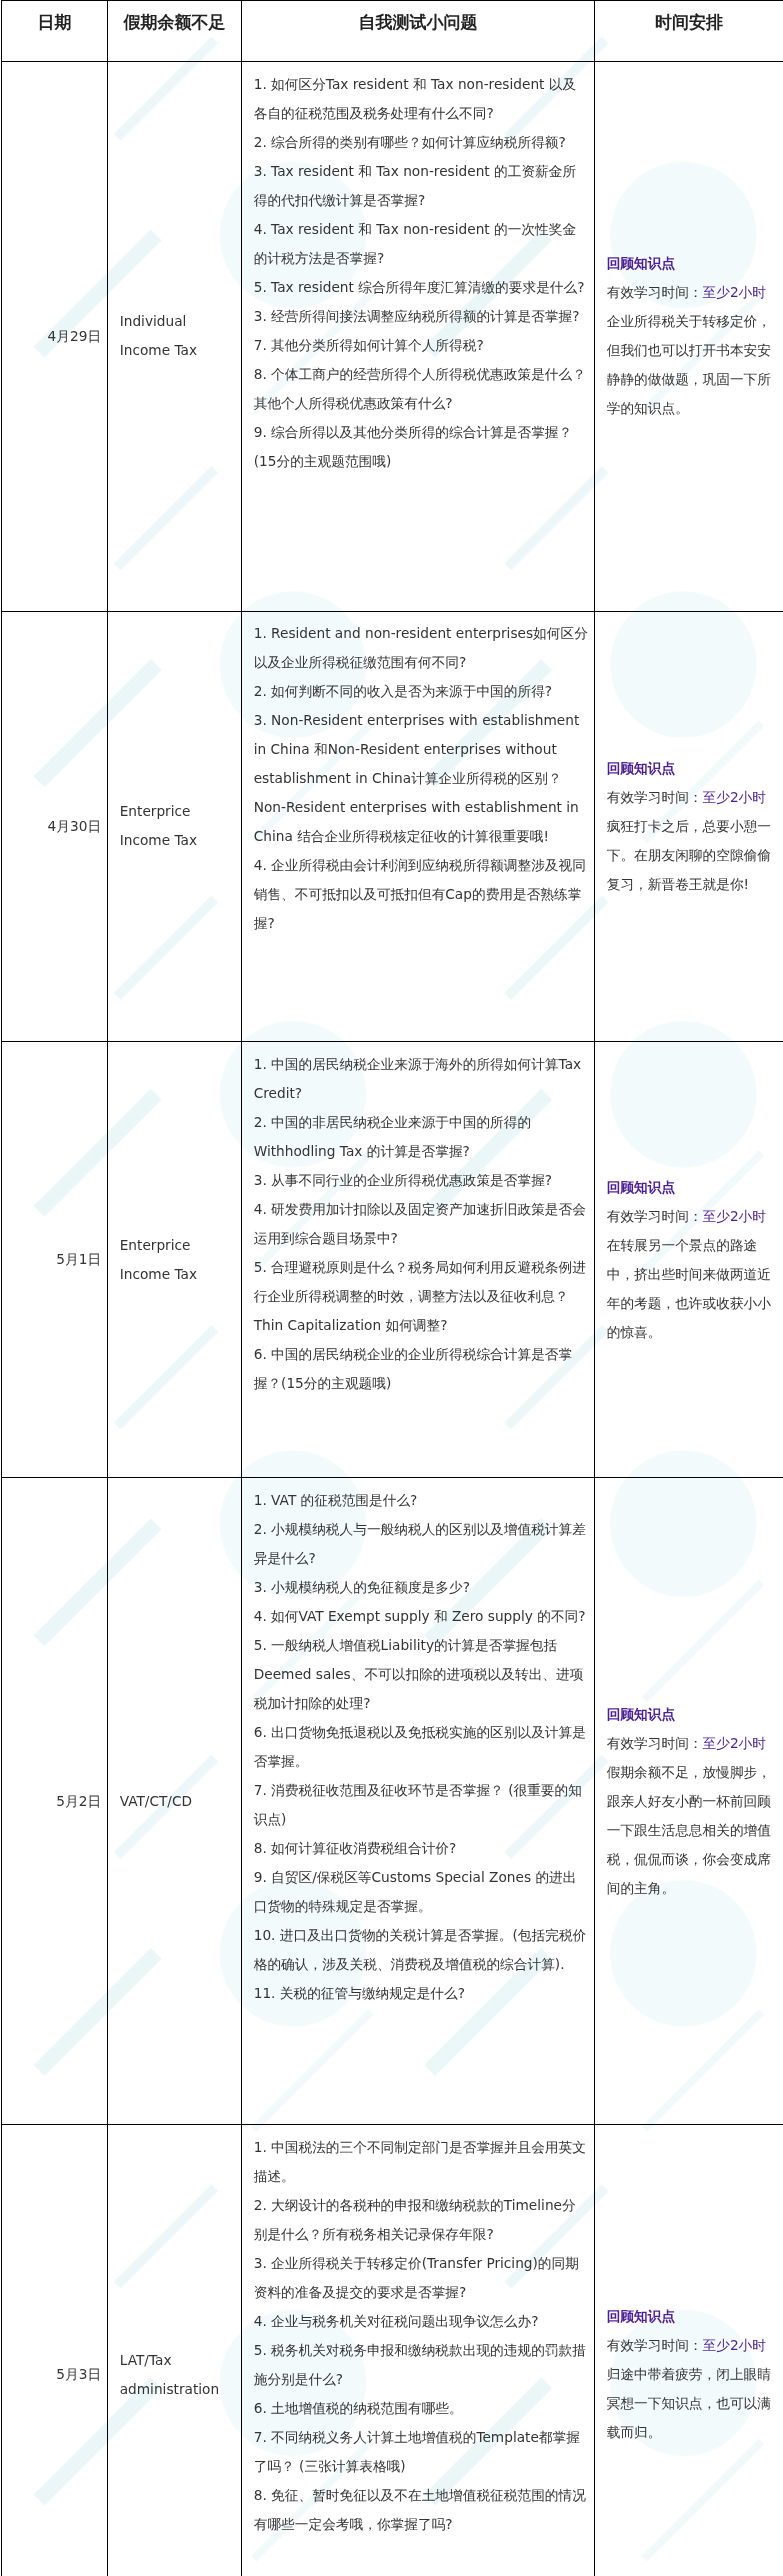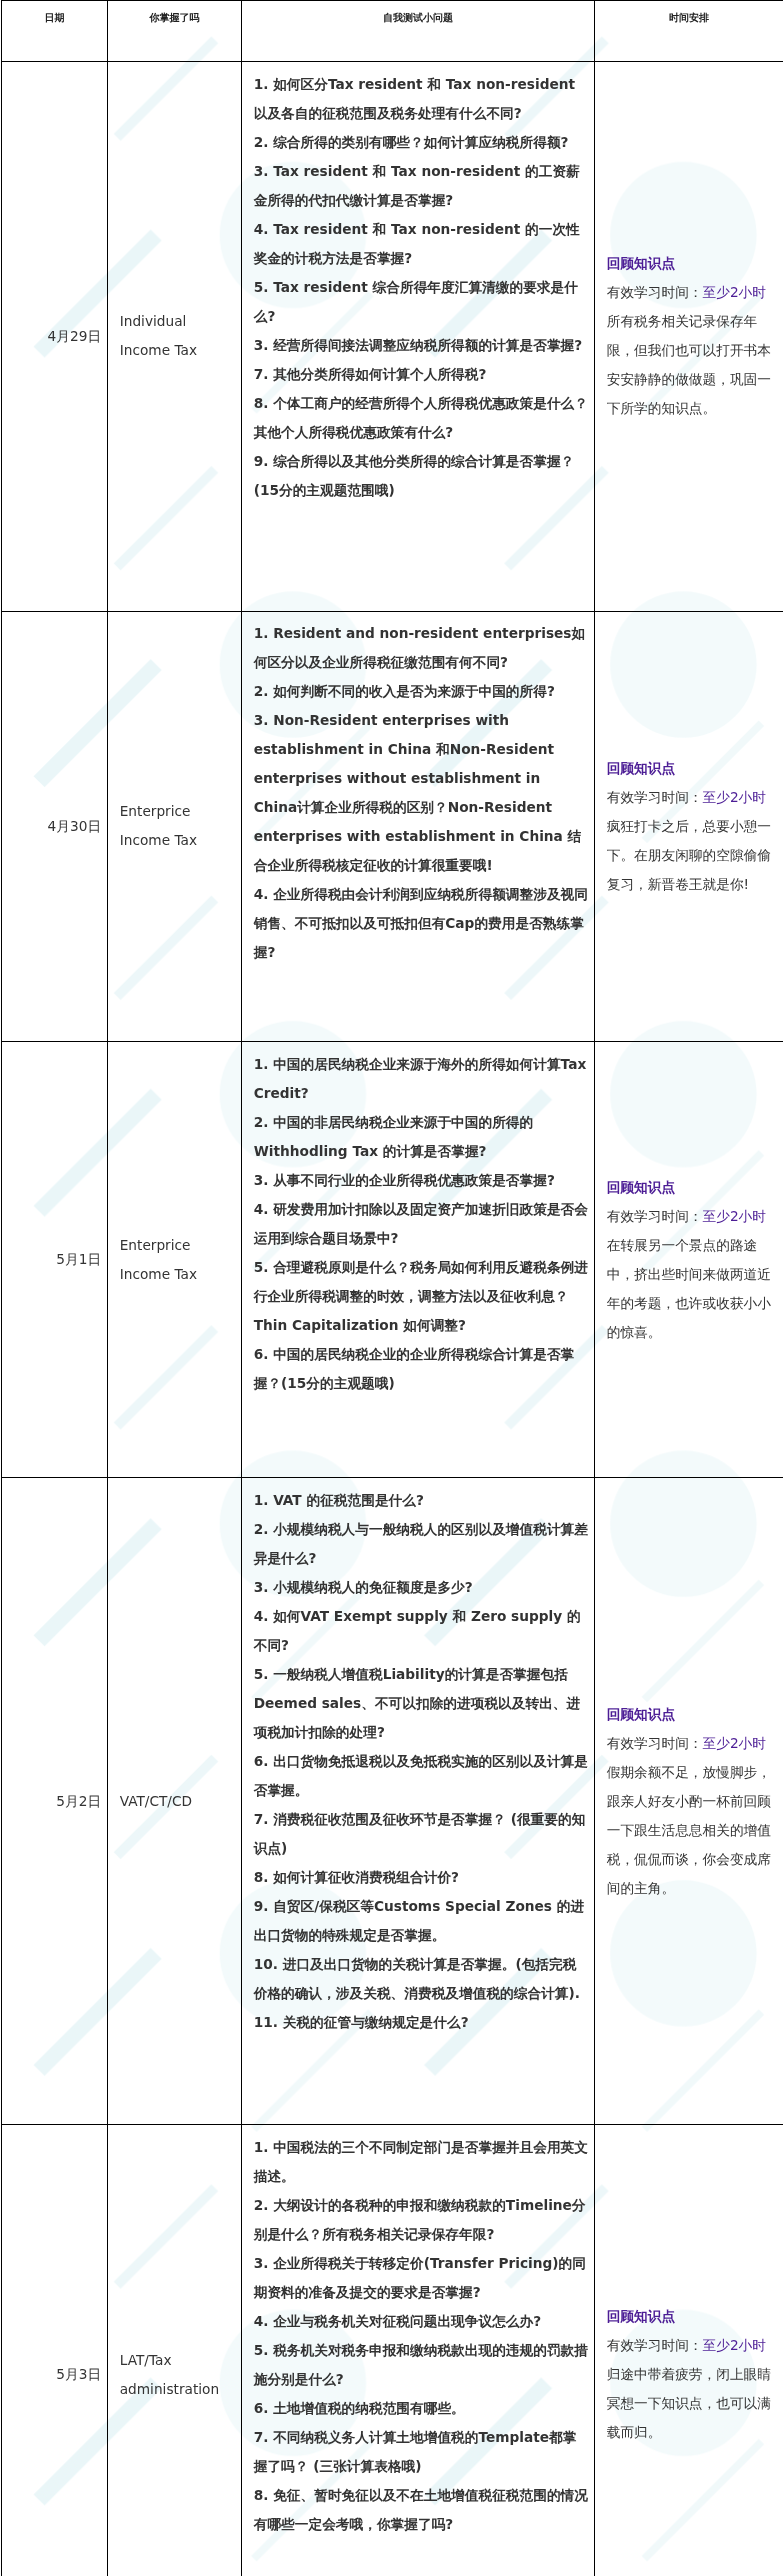--- a/index.html
+++ b/index.html
@@ -6,26 +6,26 @@
   body { width: 783px; height: 2576px; position: relative; overflow: hidden;
          font-family: "DejaVu Sans", "Liberation Sans", sans-serif; color: #333333; }
   .watermark { position: absolute; inset: 0; pointer-events: none; z-index: 0; }
   table { position: relative; z-index: 1; border-collapse: collapse; table-layout: fixed;
           width: 781px; margin-left: 1px; }
   col.c-date { width: 106px; }
   col.c-topic { width: 134px; }
   col.c-q { width: 353px; }
   col.c-time { width: 189px; }
   th, td { border: 1.5px solid #000000; vertical-align: middle; }
-  th { height: 49px; font-weight: bold; font-size: 10px; color: #222; text-align: center;
+  th { height: 49px; font-weight: bold; font-size: 17px; color: #222; text-align: center;
        vertical-align: top; padding-top: 9.8px; }
   td { font-size: 13.7px; line-height: 29px; padding: 0 9.8px 0 11.7px; }
   td.date { text-align: right; padding: 0 5.9px; }
   td.topic { padding: 0 9.8px 0 11.7px; }
-  td.questions { vertical-align: top; padding: 7.8px 5.9px 0 11.7px; letter-spacing: 0px; font-weight: bold; }
+  td.questions { vertical-align: top; padding: 7.8px 5.9px 0 11.7px; letter-spacing: 0px; }
   td.questions .q { display: block; }
   td.time { vertical-align: middle; padding: 0 5.9px 0 11.7px; }
   .time-title { font-weight: bold; color: #4c1d95; display: block; }
   .time-label { color: #333; }
   .time-value { color: #4c1d95; }
   .time-note { display: block; }
   tr.r1 td { height: 541px; }
   tr.r2 td { height: 422px; }
   tr.r3 td { height: 427px; }
   tr.r4 td { height: 638px; }
@@ -49,21 +49,21 @@
 <table>
   <colgroup>
     <col class="c-date">
       <col class="c-topic">
       <col class="c-q">
       <col class="c-time">
   </colgroup>
   <thead>
     <tr>
       <th>日期</th>
-      <th>你掌握了吗</th>
+      <th>假期余额不足</th>
       <th>自我测试小问题</th>
       <th>时间安排</th>
     </tr>
   </thead>
   <tbody id="tbody">
 
     <tr class="r1">
       <td class="date">4月29日</td>
       <td class="topic">Individual Income Tax</td>
       <td class="questions">
@@ -73,21 +73,21 @@
         <span class="q">4. Tax resident 和 Tax non-resident 的一次性奖金的计税方法是否掌握?</span>
         <span class="q">5. Tax resident 综合所得年度汇算清缴的要求是什么?</span>
         <span class="q">3. 经营所得间接法调整应纳税所得额的计算是否掌握?</span>
         <span class="q">7. 其他分类所得如何计算个人所得税?</span>
         <span class="q">8. 个体工商户的经营所得个人所得税优惠政策是什么？其他个人所得税优惠政策有什么?</span>
         <span class="q">9. 综合所得以及其他分类所得的综合计算是否掌握？(15分的主观题范围哦)</span>
       </td>
       <td class="time">
         <span class="time-title">回顾知识点</span>
         <span class="time-label">有效学习时间：</span><span class="time-value">至少2小时</span>
-        <span class="time-note">所有税务相关记录保存年限，但我们也可以打开书本安安静静的做做题，巩固一下所学的知识点。</span>
+        <span class="time-note">企业所得税关于转移定价，但我们也可以打开书本安安静静的做做题，巩固一下所学的知识点。</span>
       </td>
     </tr>
 
     <tr class="r2">
       <td class="date">4月30日</td>
       <td class="topic">Enterprice Income Tax</td>
       <td class="questions">
         <span class="q">1. Resident and non-resident enterprises如何区分以及企业所得税征缴范围有何不同?</span>
         <span class="q">2. 如何判断不同的收入是否为来源于中国的所得?</span>
         <span class="q">3. Non-Resident enterprises with establishment in China 和Non-Resident enterprises without establishment in China计算企业所得税的区别？Non-Resident enterprises with establishment in China 结合企业所得税核定征收的计算很重要哦!</span>

